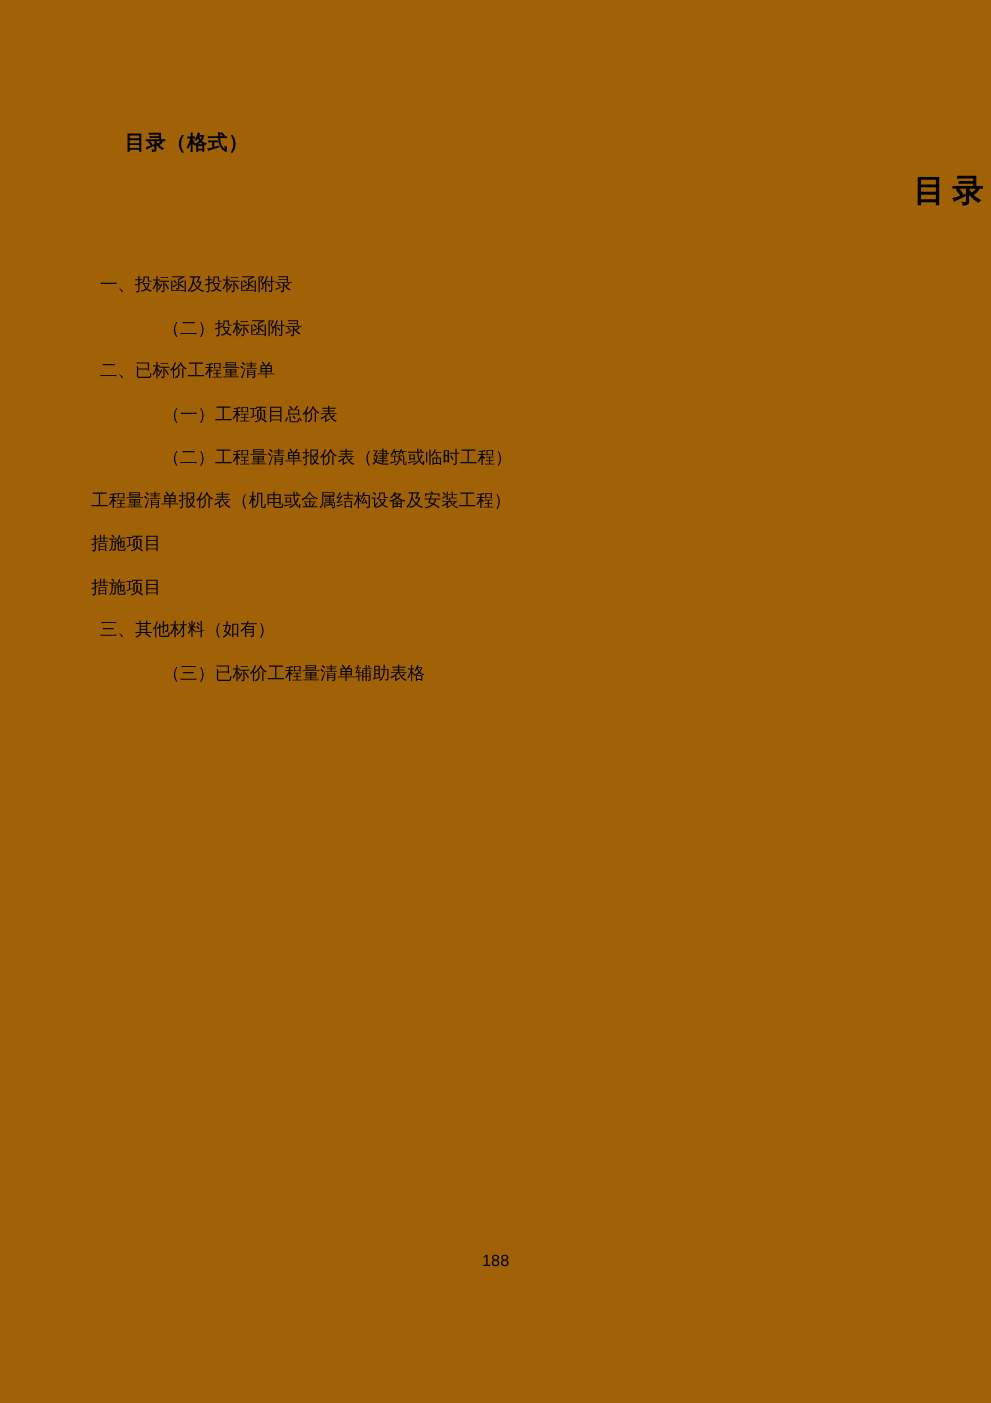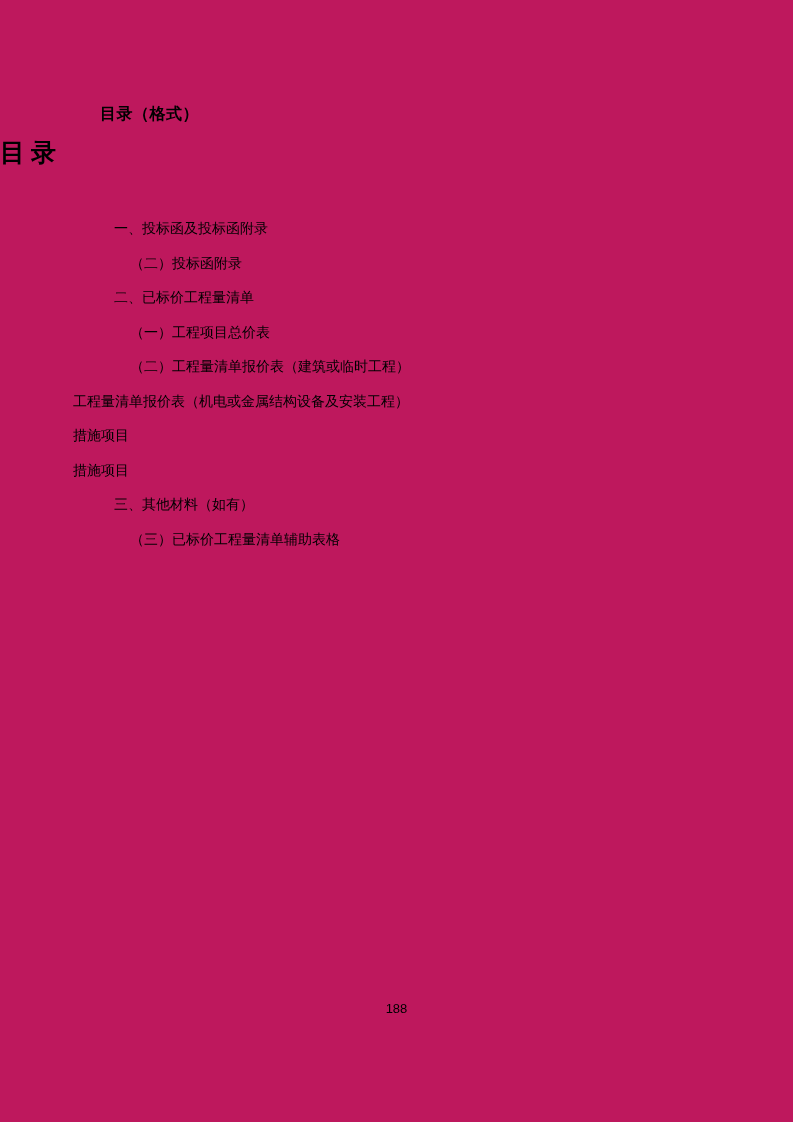--- a/index.html
+++ b/index.html
@@ -9,57 +9,57 @@
   }
   body {
     font-family: "Liberation Serif", "DejaVu Serif", serif;
     color: #000000;
   }
   .page {
     position: relative;
     width: 793px;
     height: 1122px;
     margin: 0 auto;
-    background: #be185d;
+    background: #a16207;
     overflow: hidden;
     box-sizing: border-box;
   }
   .section-label {
     position: absolute;
     left: 100px;
     top: 104px;
     font-size: 16px;
     font-weight: bold;
     letter-spacing: 0.5px;
     font-family: "Liberation Serif", "DejaVu Serif", serif;
   }
   .doc-title {
     position: absolute;
     left: 0;
     right: 0;
     top: 136px;
-    text-align: left;
+    text-align: right;
     font-size: 25px;
     font-weight: bold;
     letter-spacing: 6px;
     font-family: "Liberation Serif", "DejaVu Serif", serif;
   }
   .toc {
     position: absolute;
     left: 0;
     top: 212px;
     width: 793px;
   }
   .toc-entry {
     font-size: 14px;
     line-height: 34.5px;
     white-space: nowrap;
     font-family: "Liberation Serif", "DejaVu Serif", serif;
   }
-  .lvl-1 { padding-left: 114px; font-family: Liberation Mono, monospace; }
+  .lvl-1 { padding-left: 80px; font-family: Liberation Mono, monospace; }
   .lvl-2 { padding-left: 130px; }
   .lvl-3 { padding-left: 73px; }
   .page-number {
     position: absolute;
     left: 0;
     right: 0;
     top: 1001px;
     text-align: center;
     font-size: 13px;
     font-family: Liberation Sans, sans-serif;

